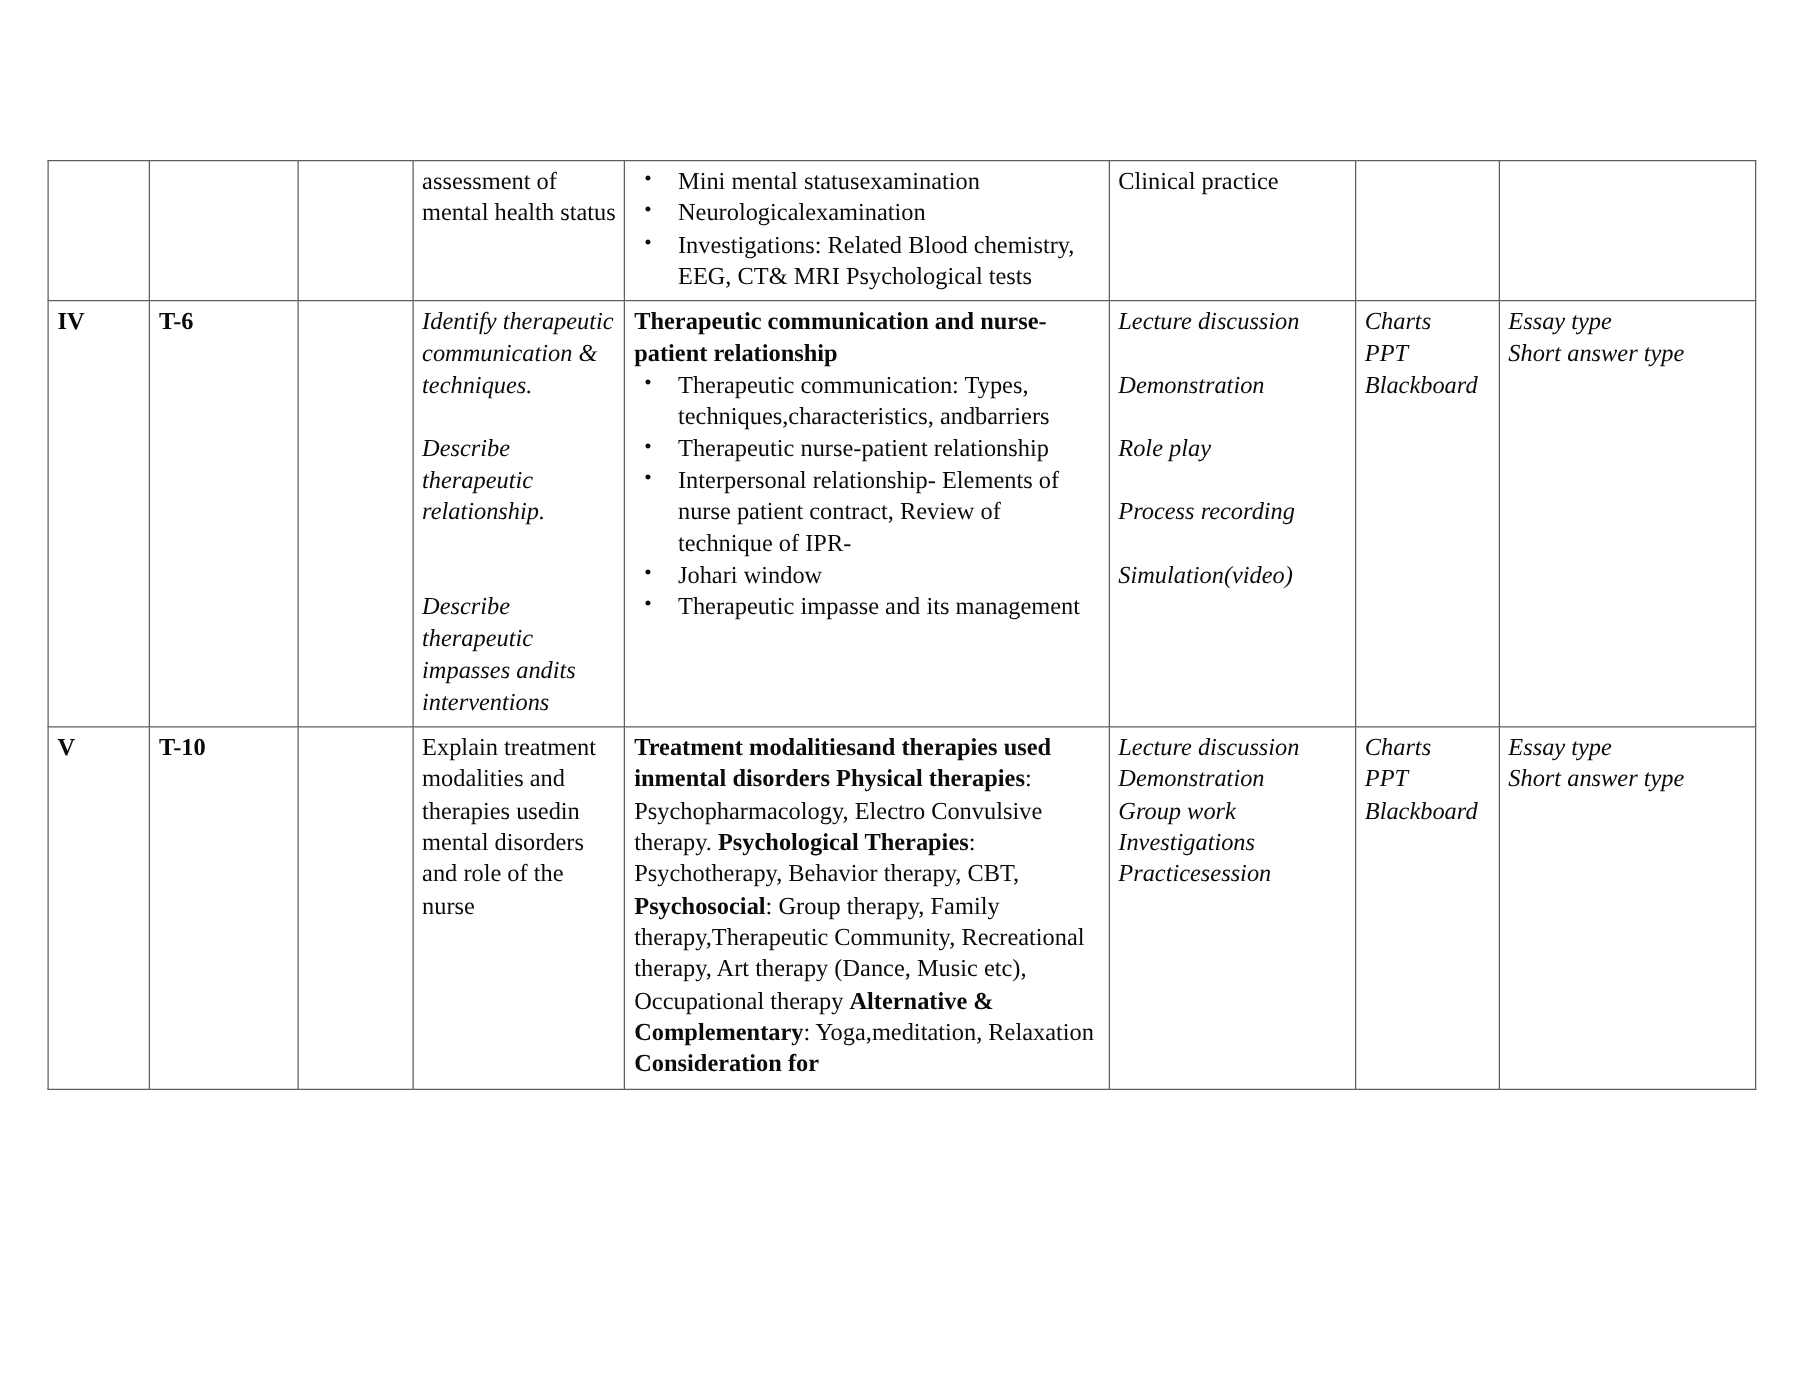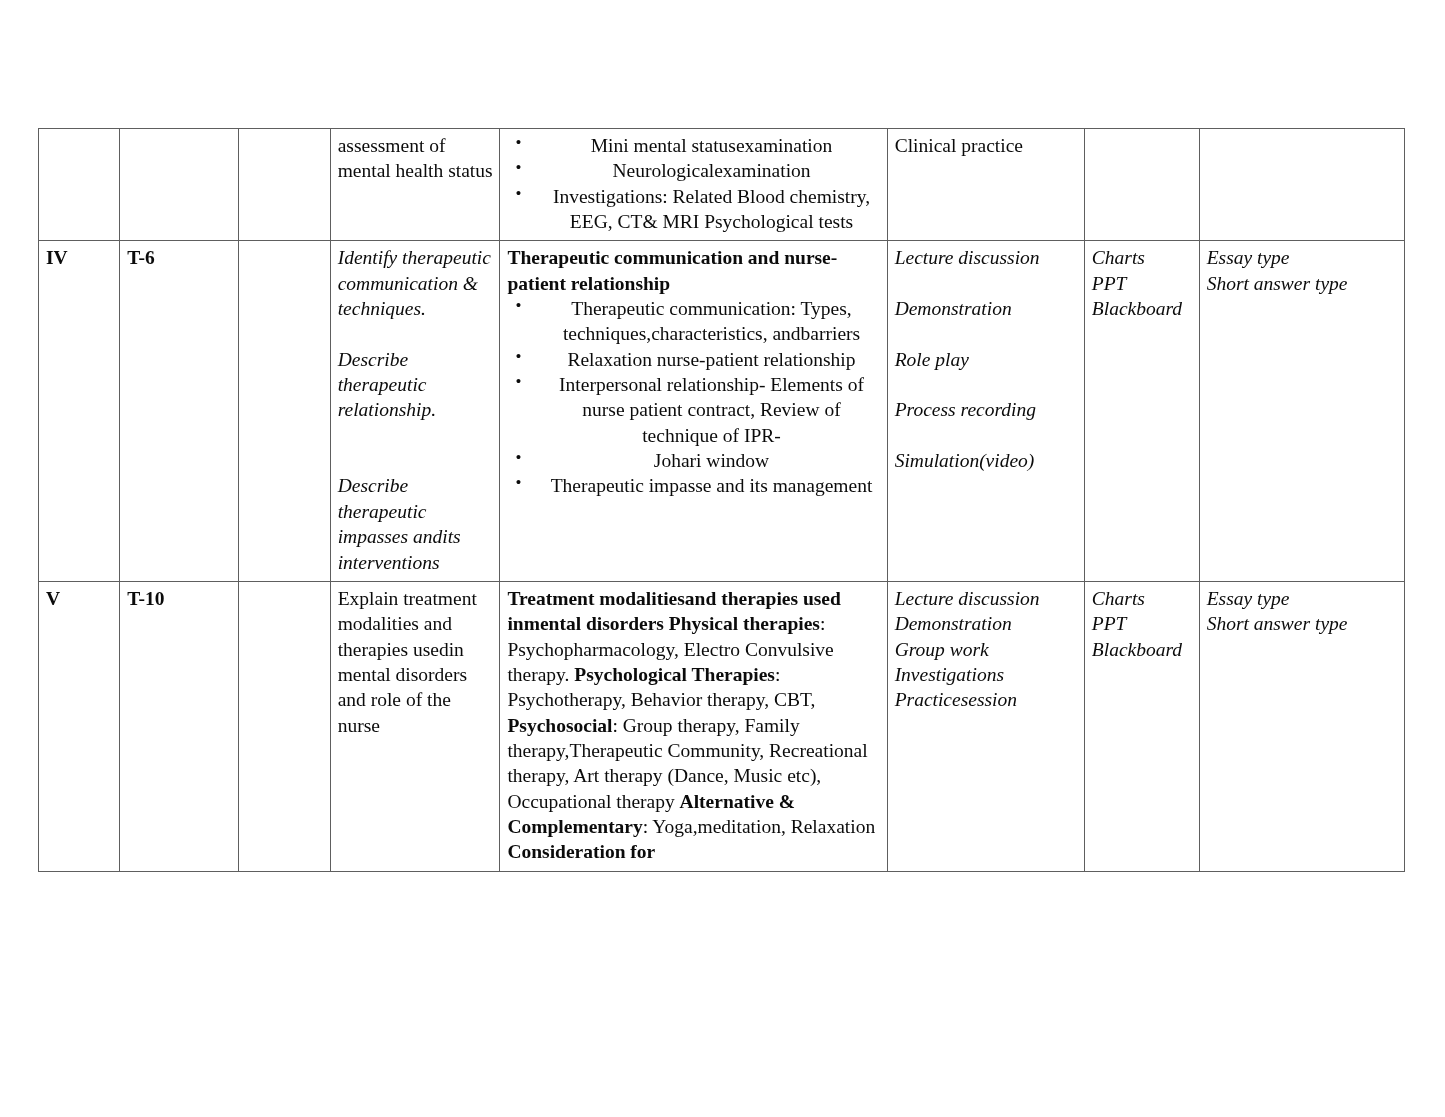--- a/index.html
+++ b/index.html
@@ -48,21 +48,20 @@
   
   ul.blist {
     margin: 0;
     padding: 0;
     list-style: none;
   }
   ul.blist > li {
     position: relative;
     padding-left: 35px;
     margin: 0;
-    text-align: center;
   }
   ul.blist > li::before {
     content: "\2022";
     position: absolute;
     left: 8px;
     top: -1px;
     font-size: 17px;
     line-height: 1.30;
   }
 
@@ -154,21 +153,21 @@
           <span class="gap-line"></span>
           <span class="stack-line">Describe therapeutic relationship.</span>
           <span class="gap-line"></span>
           <span class="gap-line"></span>
           <span class="stack-line">Describe therapeutic impasses andits interventions</span>
         </td>
         <td>
           <span class="heading-block">Therapeutic communication and nurse-patient relationship</span>
           <ul class="blist">
             <li><span>Therapeutic communication: Types, techniques,characteristics, andbarriers</span></li>
-            <li><span>Relaxation nurse-patient relationship</span></li>
+            <li><span>Therapeutic nurse-patient relationship</span></li>
             <li><span>Interpersonal relationship- Elements of nurse patient contract, Review of technique of IPR-</span></li>
             <li><span>Johari window</span></li>
             <li><span>Therapeutic impasse and its management</span></li>
           </ul>
         </td>
         <td>
           <span class="stack-line">Lecture discussion</span>
           <span class="gap-line"></span>
           <span class="stack-line">Demonstration</span>
           <span class="gap-line"></span>

